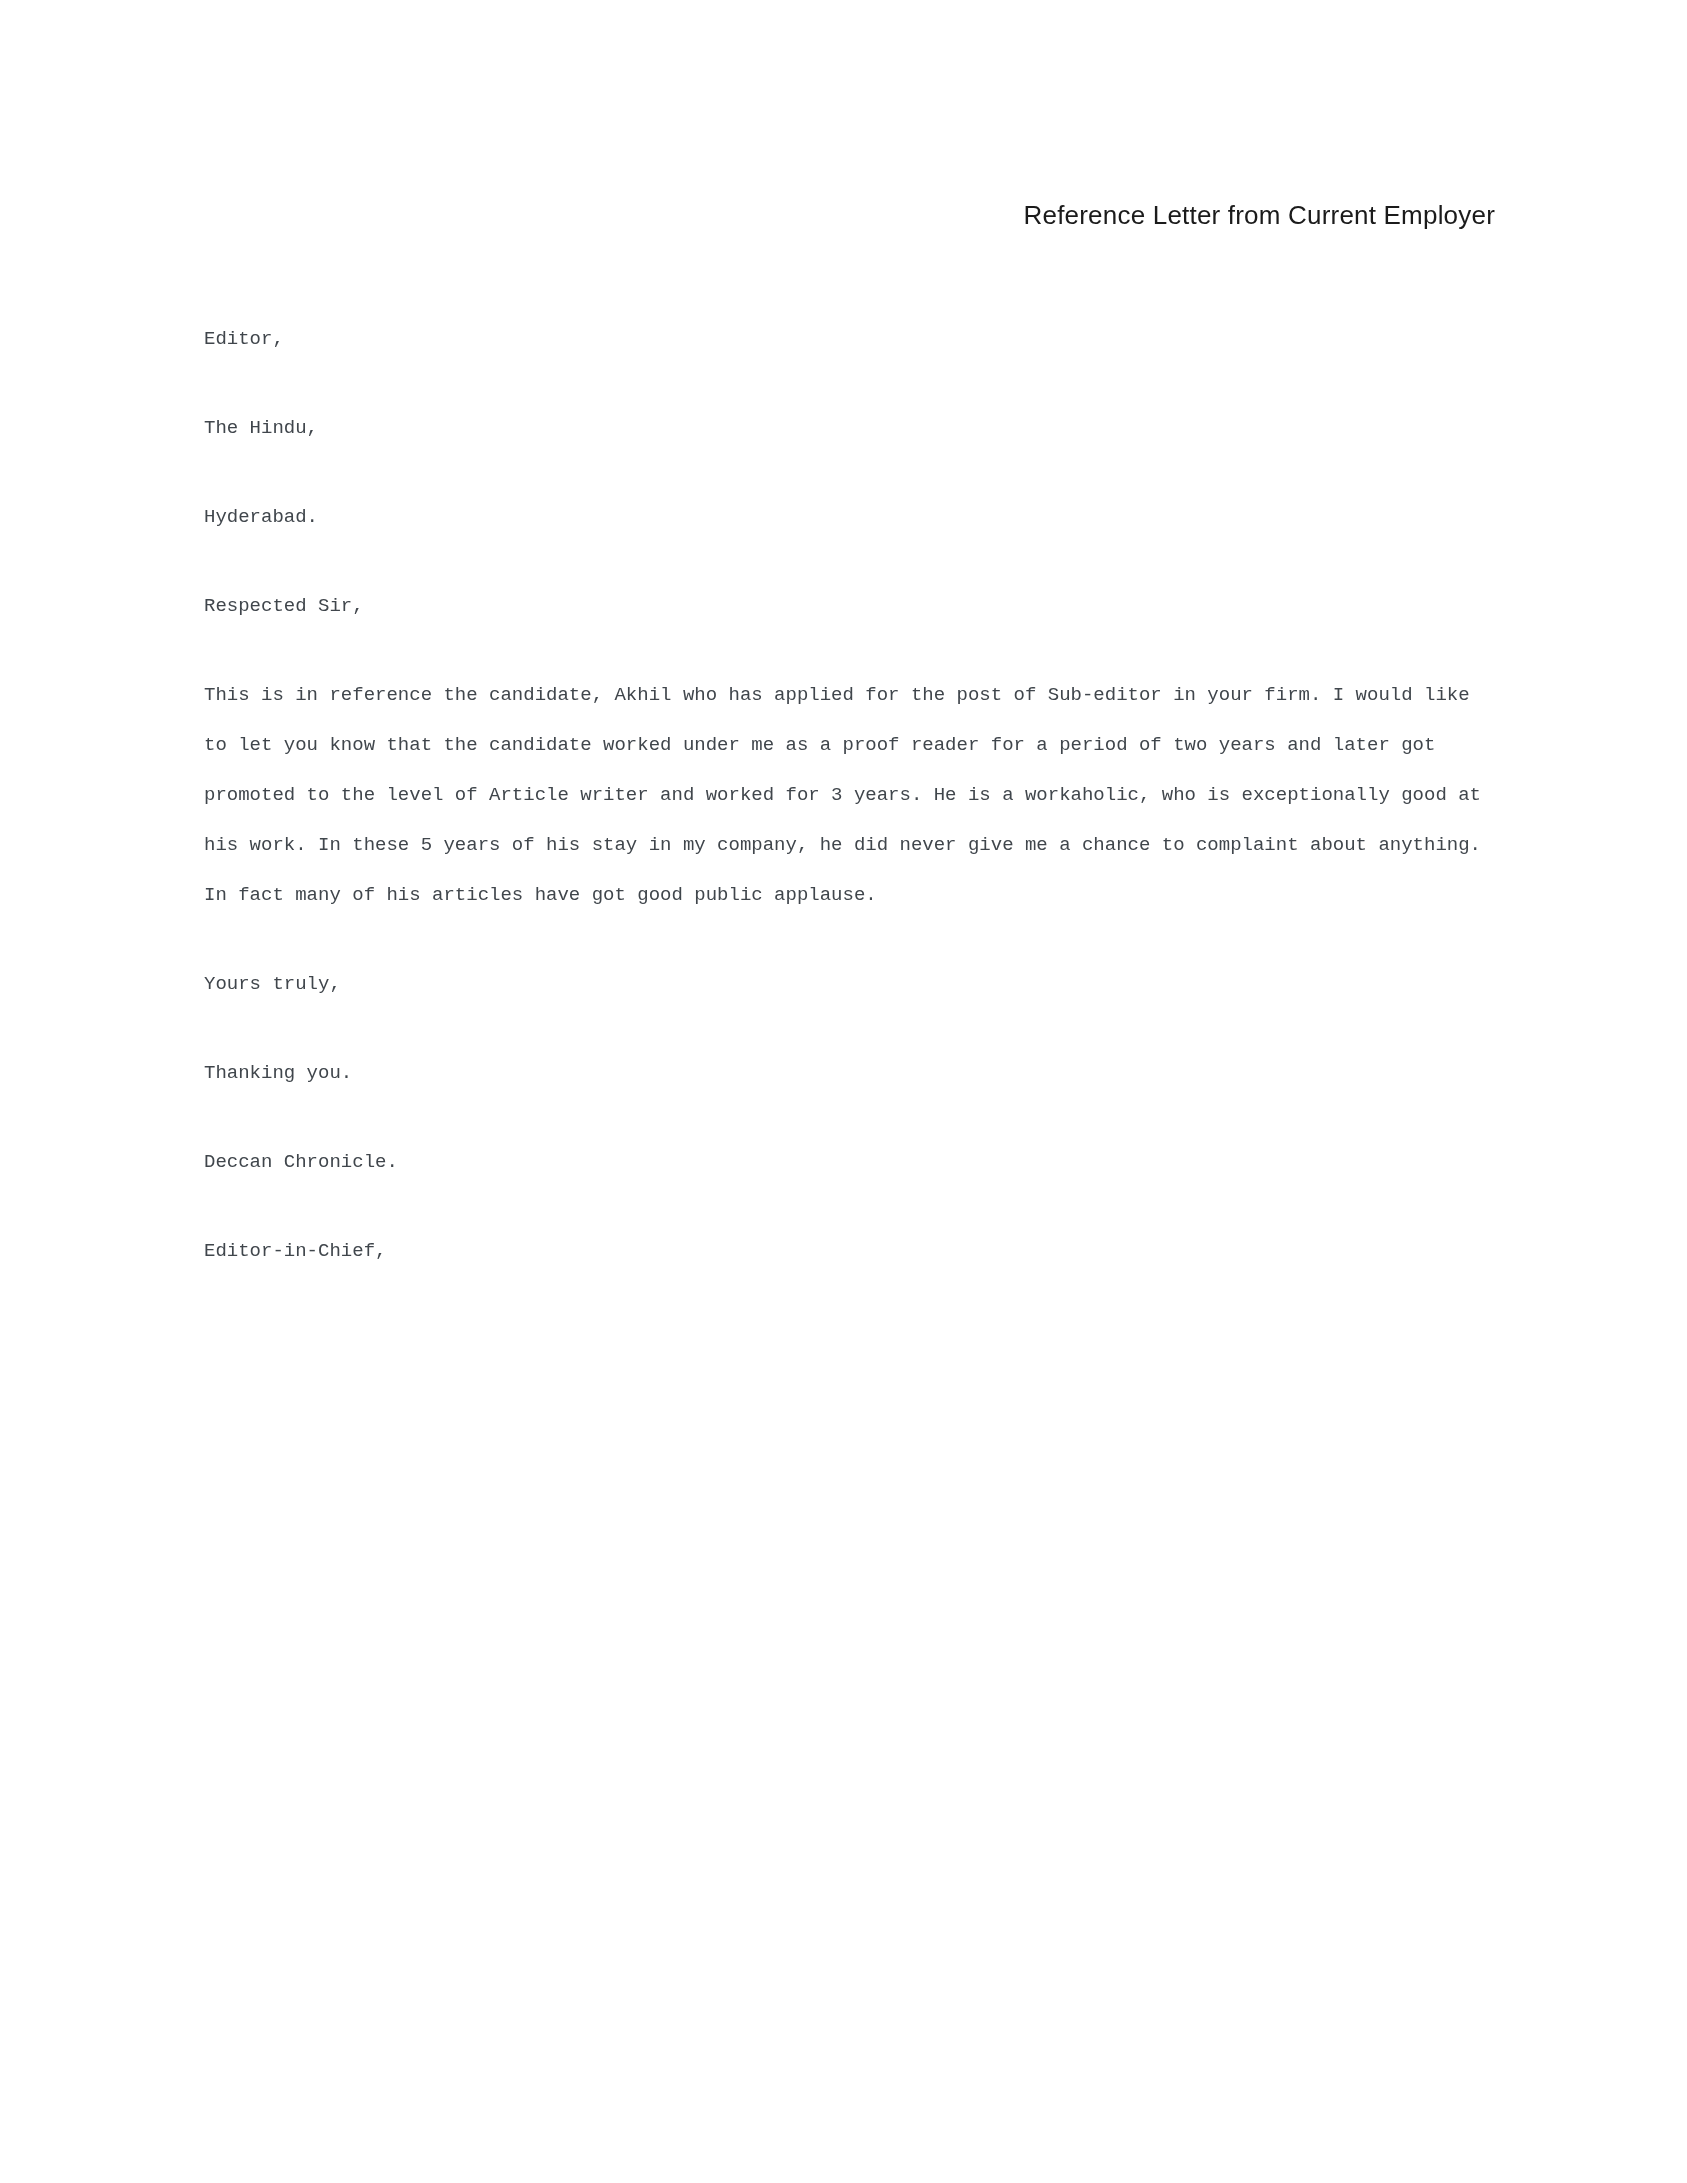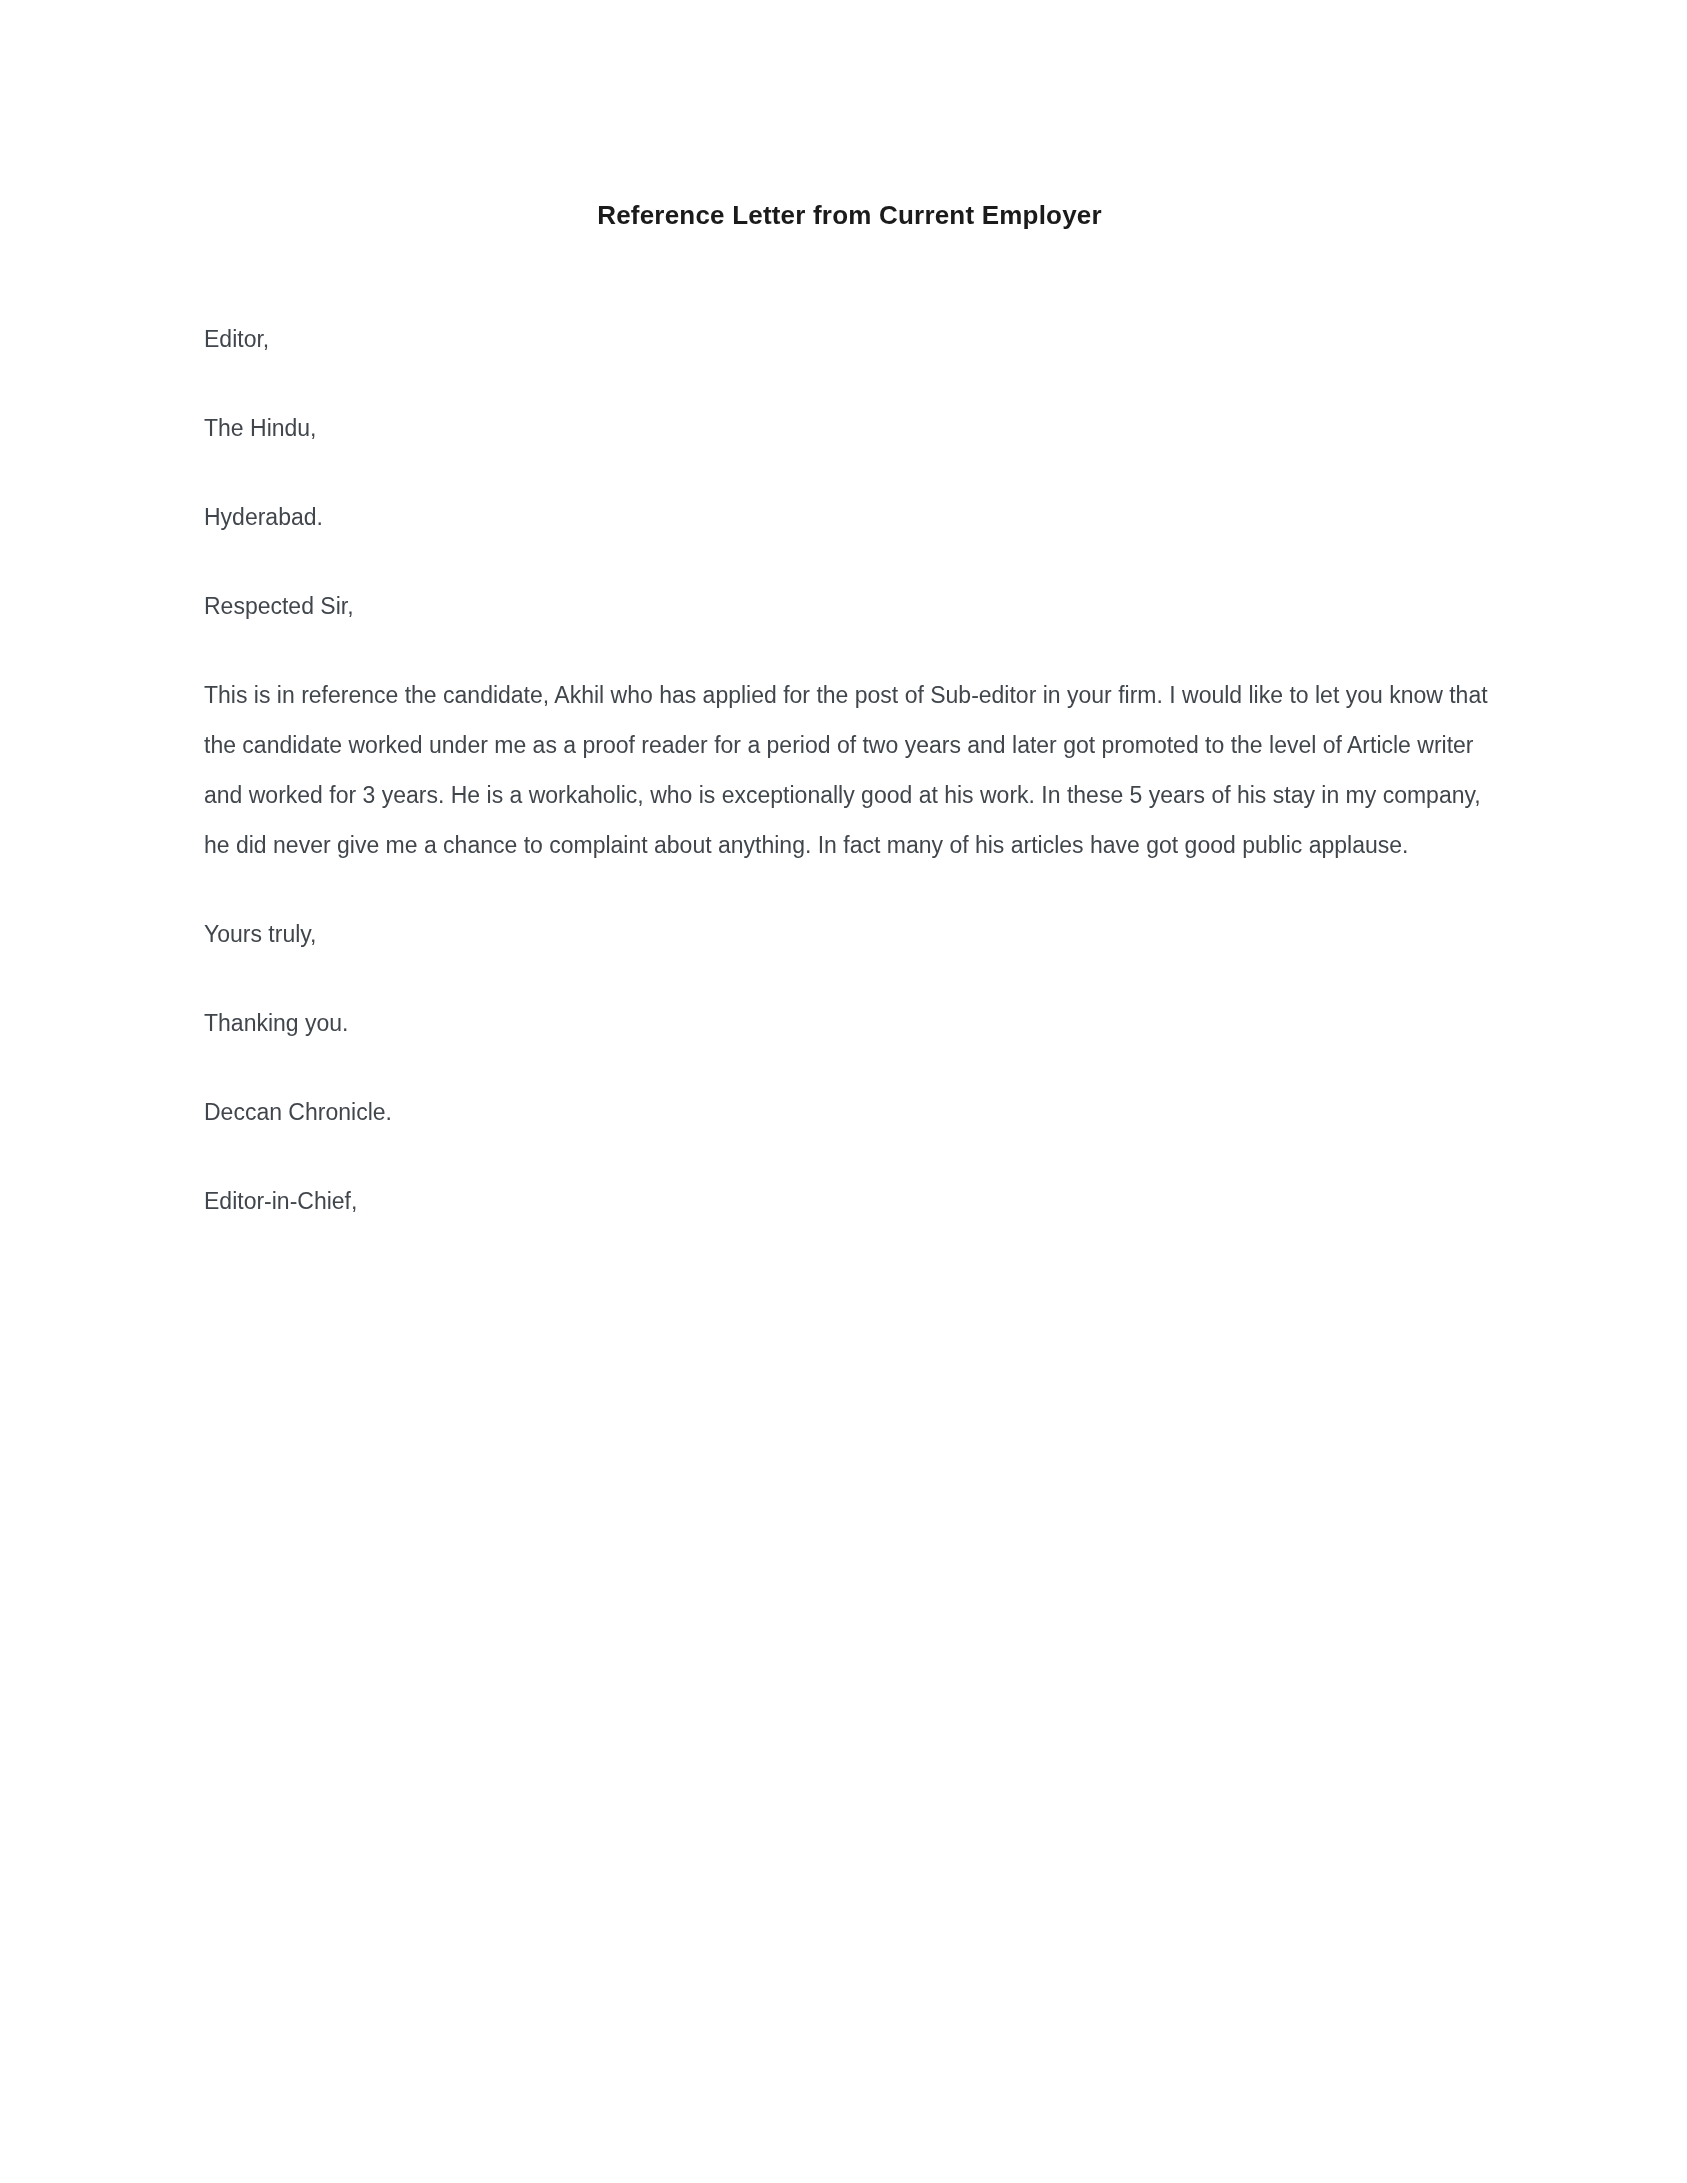--- a/index.html
+++ b/index.html
@@ -13,35 +13,36 @@
     font-family: "Liberation Sans", sans-serif;
     overflow: hidden;
   }
   .page {
     box-sizing: border-box;
     width: 1687px;
     height: 2184px;
     padding: 199px 192px 0 204px;
   }
   .doc-title {
-    text-align: center;
+    text-align: right;
     font-size: 26px;
-    font-weight: bold;
+    font-weight: normal;
     color: #1b1b1b;
     margin: 0 0 82px 0;
     line-height: 1.25;
     letter-spacing: 0.2px;
   }
   .line,
   .para {
-    font-size: 23px;
+    font-size: 19px;
     color: #40464c;
     line-height: 50px;
     margin: 0 0 39px 0;
     max-width: 1294px;
+    font-family: Liberation Mono, monospace;
   }
 </style>
 </head>
 <body>
 
 <div class="page">
 
   <h1 class="doc-title">Reference Letter from Current Employer</h1>
 
   <p class="line">Editor,</p>

